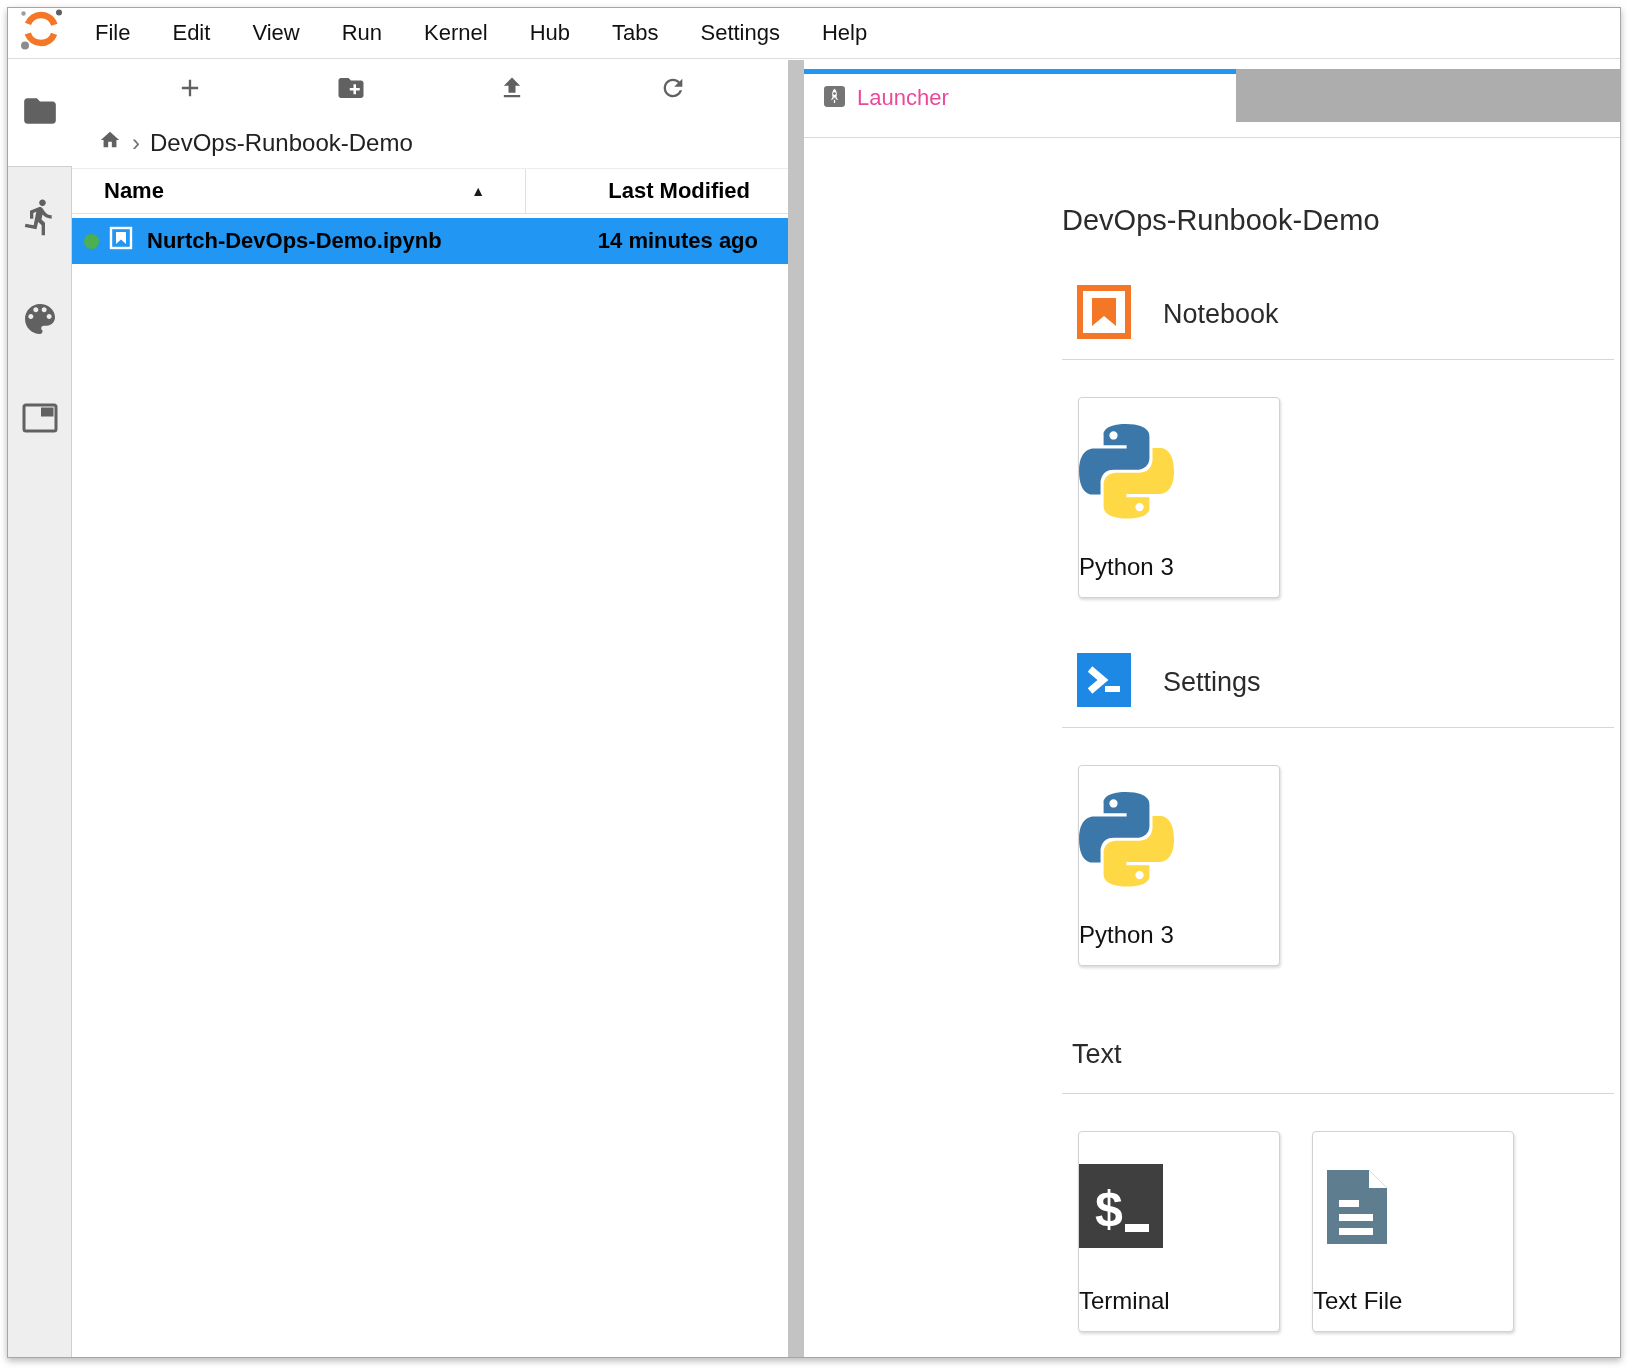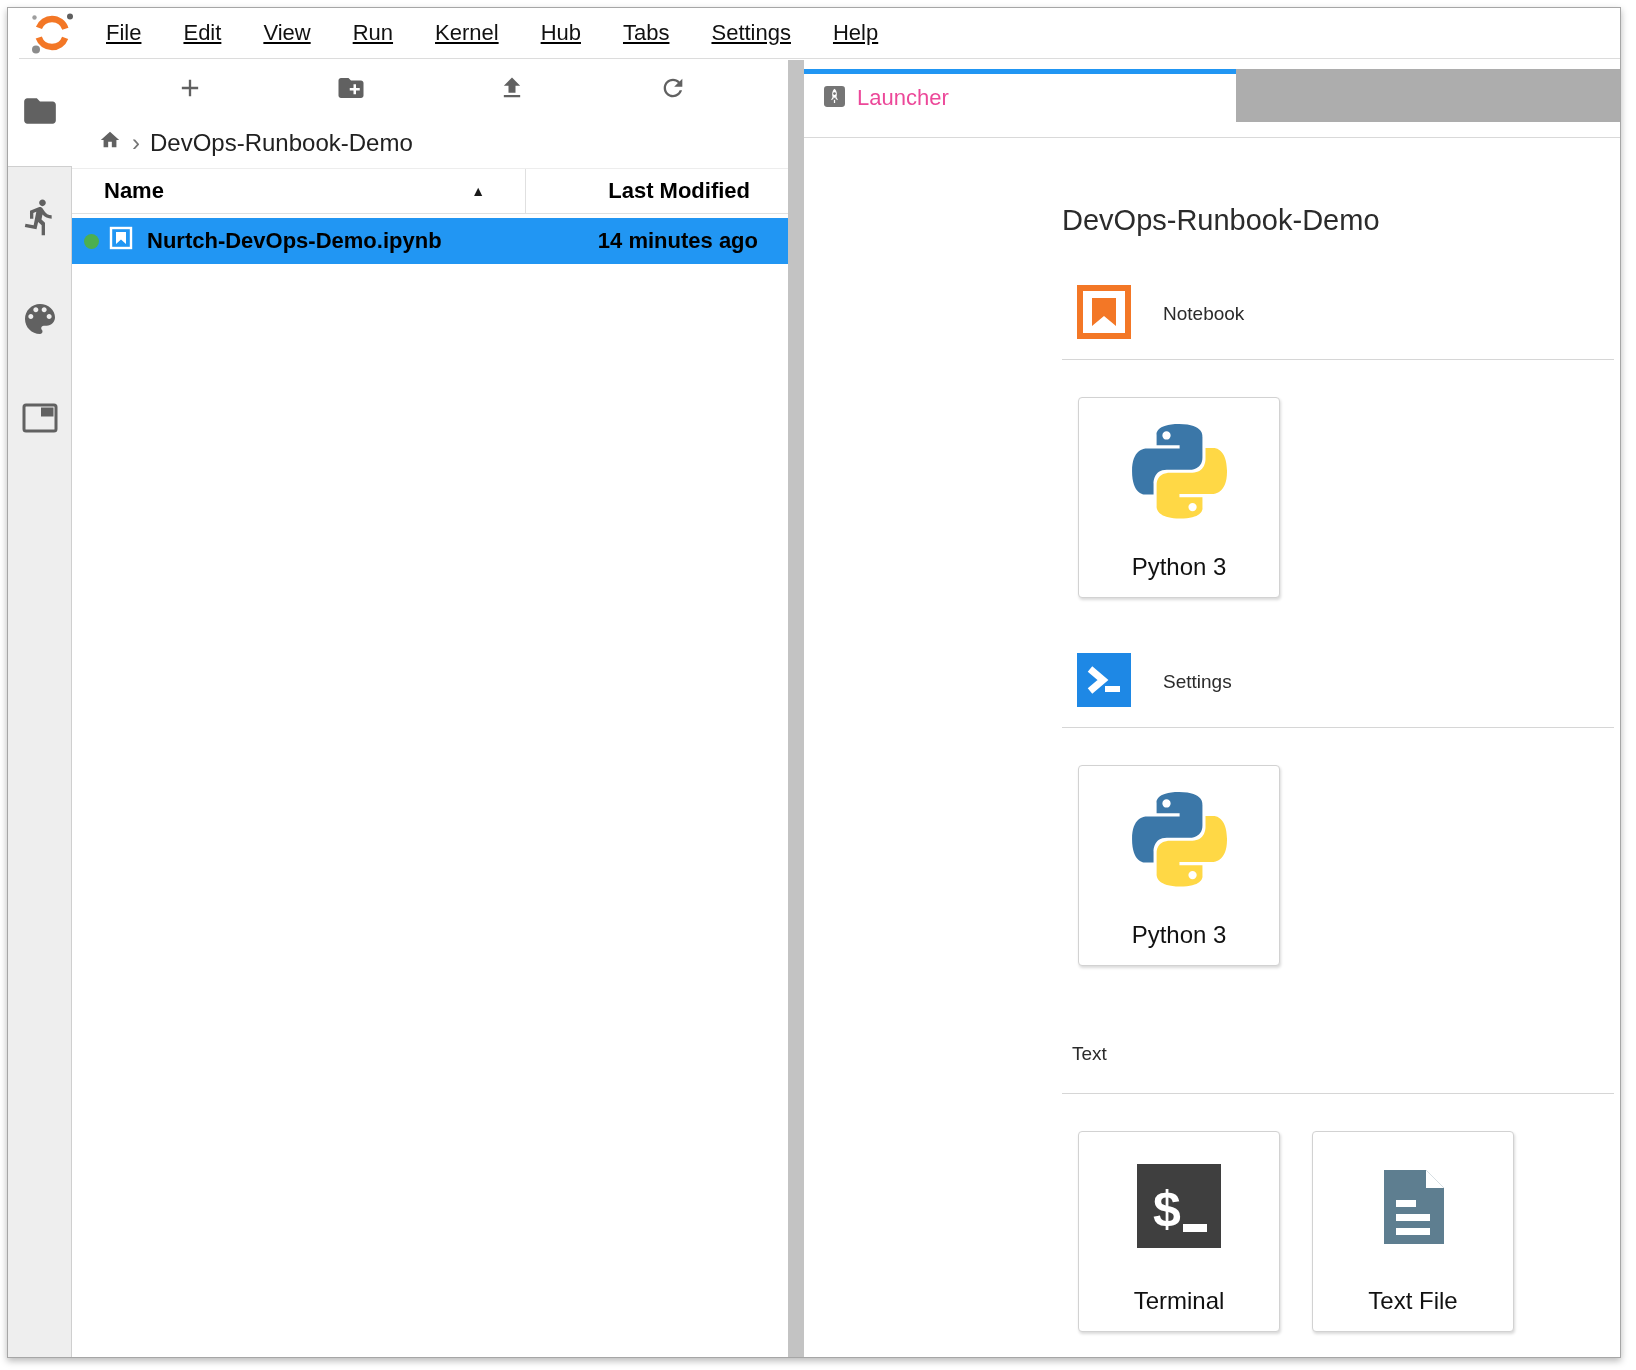--- a/index.html
+++ b/index.html
@@ -2,22 +2,22 @@
 <html><head>
 <meta charset="utf-8">
 <style>
   html,body{margin:0;padding:0;background:#fff;width:1636px;height:1370px;
     font-family:"Liberation Sans", sans-serif; -webkit-font-smoothing:antialiased;}
   *{box-sizing:border-box;}
   .window{position:absolute;left:7px;top:7px;width:1614px;height:1351px;background:#fff;
     border:1px solid #a6a6a6;box-shadow:0 3px 7px rgba(0,0,0,.28);overflow:hidden;}
 
   
-  .menubar{position:absolute;left:11px;top:0;right:0;height:51px;border-bottom:1px solid #dcdcdc;
-    display:flex;align-items:center;background:#fff;padding-left:10px;z-index:5;text-decoration:underline;}
+  .menubar{position:absolute;left:0;top:0;right:0;height:51px;border-bottom:1px solid #dcdcdc;
+    display:flex;align-items:flex-start;background:#fff;padding-left:10px;z-index:5;}
   .logo{width:46px;height:42px;margin-right:10px;flex:0 0 auto;}
   .menu-item{font-size:22px;color:#111;padding:0 21px;line-height:50px;cursor:default;}
 
   
   .dock{position:absolute;left:0;top:52px;right:0;bottom:0;}
 
   
   .sidebar{position:absolute;left:0;top:0;width:64px;bottom:0;}
   .sidebar-active-tab{height:106px;background:#fff;display:flex;align-items:center;justify-content:center;}
   .sidebar-rest{position:absolute;top:106px;left:0;right:0;bottom:0;background:#eeeeee;
@@ -58,28 +58,28 @@
   .tab-label{margin-left:12px;font-size:22px;color:#ec4899;}
   .launcher-topline{position:absolute;left:0;right:0;top:77px;height:1px;background:#d9d9d9;}
   .launcher-body{position:absolute;left:0;right:0;top:78px;bottom:0;overflow:hidden;
     padding-left:258px;padding-right:6px;}
   .launcher-title{margin-top:64px;font-size:29px;color:#2b2b2b;line-height:36px;}
   .section-header{display:flex;align-items:center;height:56px;}
   .section-header.nb{margin-top:48px;}
   .section-header.cons{margin-top:56px;}
   .section-header.other{margin-top:70px;height:36px;}
   .section-icon{margin-left:15px;flex:0 0 auto;}
-  .section-label{margin-left:32px;font-size:19px;color:#2b2b2b;}
+  .section-label{margin-left:32px;font-size:27px;color:#2b2b2b;}
   .section-label.no-icon{margin-left:10px;}
   .section-rule{border:none;border-top:1px solid #d6d6d6;margin:17px 0 0 0;}
   .section-rule.after-other{margin-top:21px;}
   .cards{display:flex;margin-top:37px;}
   .card{width:202px;height:201px;margin-left:16px;background:#fff;border:1px solid #d2d2d2;
     border-radius:4px;box-shadow:1px 2px 3px rgba(0,0,0,.15);display:flex;flex-direction:column;
-    align-items:center;cursor:pointer;}
+    cursor:pointer;}
   .card + .card{margin-left:32px;}
   .card .card-icon{margin-top:26px;}
   .card .card-icon.small{margin-top:32px;}
   .card-label{margin-top:auto;margin-bottom:16px;font-size:24px;color:#111;}
   .hidden-defs{position:absolute;width:0;height:0;overflow:hidden;}
 </style>
 </head>
 <body>
 
 <svg class="hidden-defs" aria-hidden="true">

